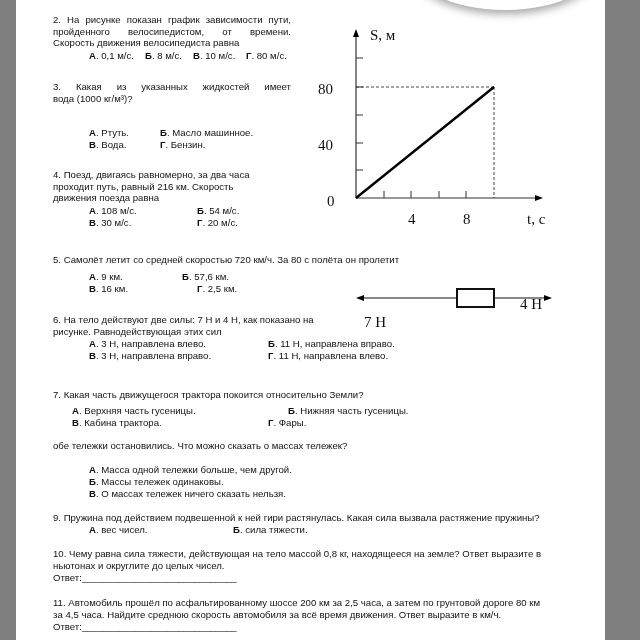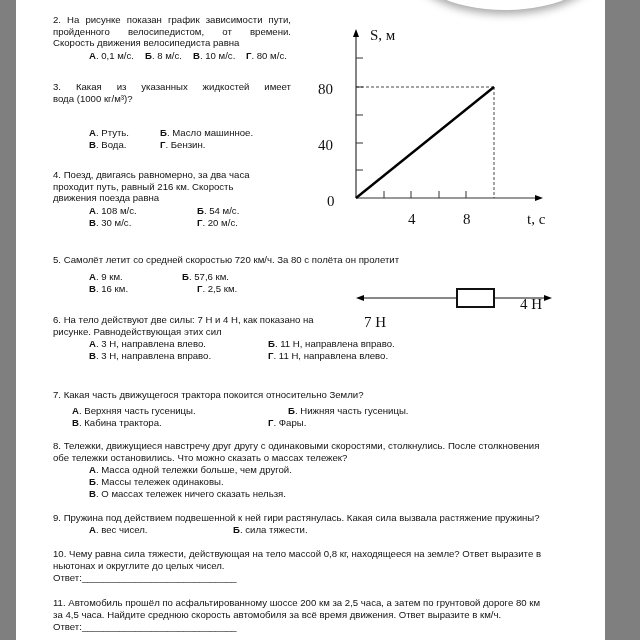--- a/index.html
+++ b/index.html
@@ -66,21 +66,20 @@
 
 <div class="txt" style="left:53px;top:389px;">
   <div>7. Какая часть движущегося трактора покоится относительно Земли?</div>
 </div>
 <div class="opt" style="left:72px;top:405px;"><b>А</b><span>. Верхняя часть гусеницы.</span></div>
 <div class="opt" style="left:268px;top:405px;padding-left:20px;"><b>Б</b><span>. Нижняя часть гусеницы.</span></div>
 <div class="opt" style="left:72px;top:417px;"><b>В</b><span>. Кабина трактора.</span></div>
 <div class="opt" style="left:268px;top:417px;"><b>Г</b><span>. Фары.</span></div>
 
 <div class="txt" style="left:53px;top:440px;">
-  <div>8. Тележки, движущиеся навстречу друг другу с одинаковыми скоростями, столкнулись. После столкновения</div>
   <div>обе тележки остановились. Что можно сказать о массах тележек?</div>
 </div>
 <div class="opt" style="left:89px;top:464px;"><b>А</b><span>. Масса одной тележки больше, чем другой.</span></div>
 <div class="opt" style="left:89px;top:476px;"><b>Б</b><span>. Массы тележек одинаковы.</span></div>
 <div class="opt" style="left:89px;top:488px;"><b>В</b><span>. О массах тележек ничего сказать нельзя.</span></div>
 
 <div class="txt" style="left:53px;top:512px;">
   <div>9. Пружина под действием подвешенной к ней гири растянулась. Какая сила вызвала растяжение пружины?</div>
 </div>
 <div class="opt" style="left:89px;top:524px;"><b>А</b><span>. вес чисел.</span></div>

